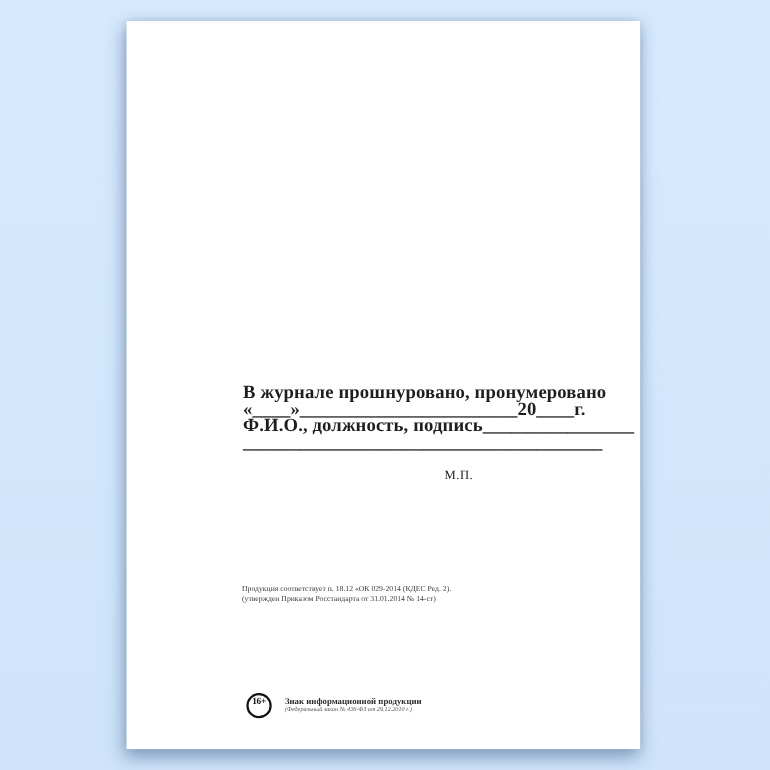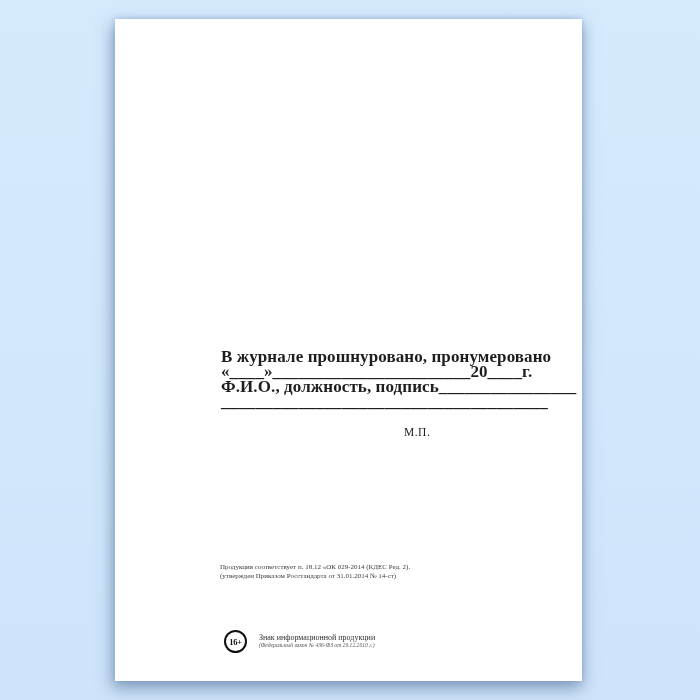--- a/index.html
+++ b/index.html
@@ -38,21 +38,21 @@
     position: absolute;
     left: 289px; top: 407px;
     font-size: 11.5px;
     color: #1e1e1e;
     letter-spacing: 0.5px;
     text-align: right;
   }
   
   .compliance {
     position: absolute;
-    left: 105px; top: 544px;
+    left: 105px; top: 512px;
     width: 240px;
     font-size: 7px;
     line-height: 9px;
     color: #3c3c3c;
     white-space: nowrap;
   }
   .compliance .it { }
   
   .statements {
     position: absolute;
@@ -68,33 +68,32 @@
     position: absolute;
     left: 109px; top: 611px;
     display: flex;
     align-items: flex-start;
   }
   .age-badge {
     width: 23px; height: 23px;
     border: 2.2px solid #111;
     border-radius: 50%;
     display: flex;
-    align-items: center;
     justify-content: center;
     font-size: 8.5px;
     font-weight: bold;
     color: #111;
     letter-spacing: -0.3px;
     background: #fff;
     flex: 0 0 auto;
   }
   .age-texts { margin-left: 12px; padding-top: 3px; white-space: nowrap; }
   .age-label {
     font-size: 8px;
-    font-weight: normal;
+    font-weight: bold;
     color: #2e2e2e;
     line-height: 9px;
   }
   .age-law {
     font-size: 5.6px;
     font-style: italic;
     color: #555;
     line-height: 7px;
   }
 </style>

